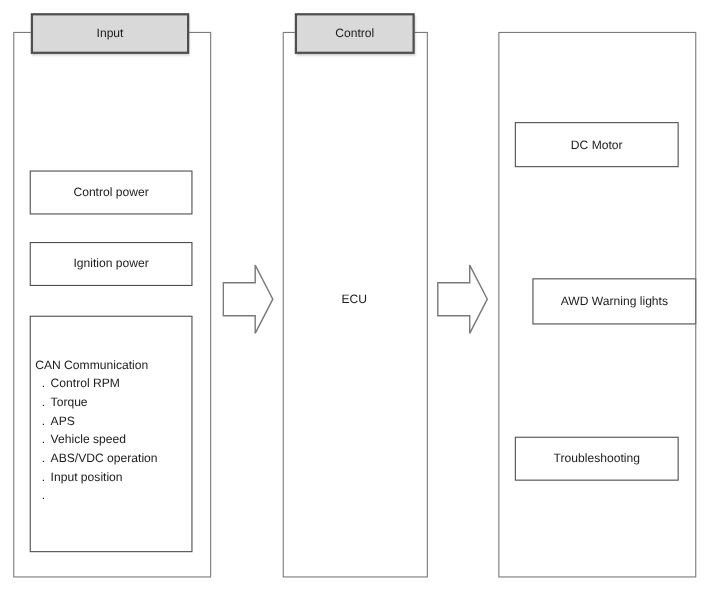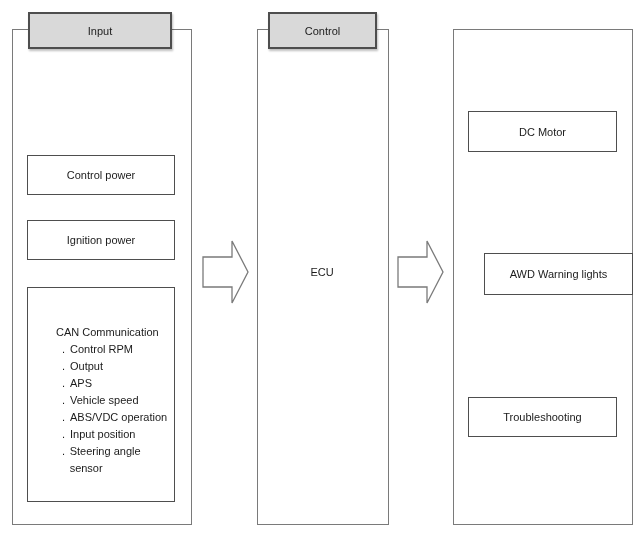--- a/index.html
+++ b/index.html
@@ -44,21 +44,21 @@
     z-index: 2;
     text-align: center;
   }
   .can-box {
     position: absolute;
     background: #ffffff;
     border: 1px solid var(--box-border, #4e4e4e);
     box-sizing: border-box;
     z-index: 2;
     padding-top: 36px;
-    padding-left: 28px;
+    padding-left: 4px;
     padding-right: 4px;
     line-height: 17px;
   }
   .can-title {
     display: block;
   }
   .can-item {
     display: flex;
     padding-left: 6px;
     line-height: 17px;
@@ -99,41 +99,40 @@
     <span>Control power</span>
   </div>
   <div class="can-box" style="left:27px; top:287px; width:148px; height:215px;">
     <span class="can-title">CAN Communication</span>
     <div class="can-item">
       <span class="bullet">.</span>
       <span class="item-label">Control RPM</span>
     </div>
     <div class="can-item">
       <span class="bullet">.</span>
-      <span class="item-label">Output</span>
+      <span class="item-label">Torque</span>
     </div>
     <div class="can-item">
       <span class="bullet">.</span>
       <span class="item-label">APS</span>
     </div>
     <div class="can-item">
       <span class="bullet">.</span>
       <span class="item-label">Vehicle speed</span>
     </div>
     <div class="can-item">
       <span class="bullet">.</span>
       <span class="item-label">ABS/VDC operation</span>
     </div>
     <div class="can-item">
       <span class="bullet">.</span>
       <span class="item-label">Input position</span>
     </div>
     <div class="can-item">
       <span class="bullet">.</span>
-      <span class="item-label">Steering angle sensor</span>
     </div>
   </div>
 
   <svg class="arrow" style="left:202px; top:240px;" width="47" height="64" viewBox="0 0 47 64">
     <polygon points="1,17 30,17 30,1 46,32 30,63 30,47 1,47" fill="#ffffff" stroke="currentColor" stroke-width="1.3" stroke-linejoin="miter"></polygon>
   </svg>
 
   <div class="container" style="left:257px; top:29px; width:130px; height:494px;"></div>
   <div class="header" style="left:268px; top:12px; width:109px; height:37px;">
     <span>Control</span>

